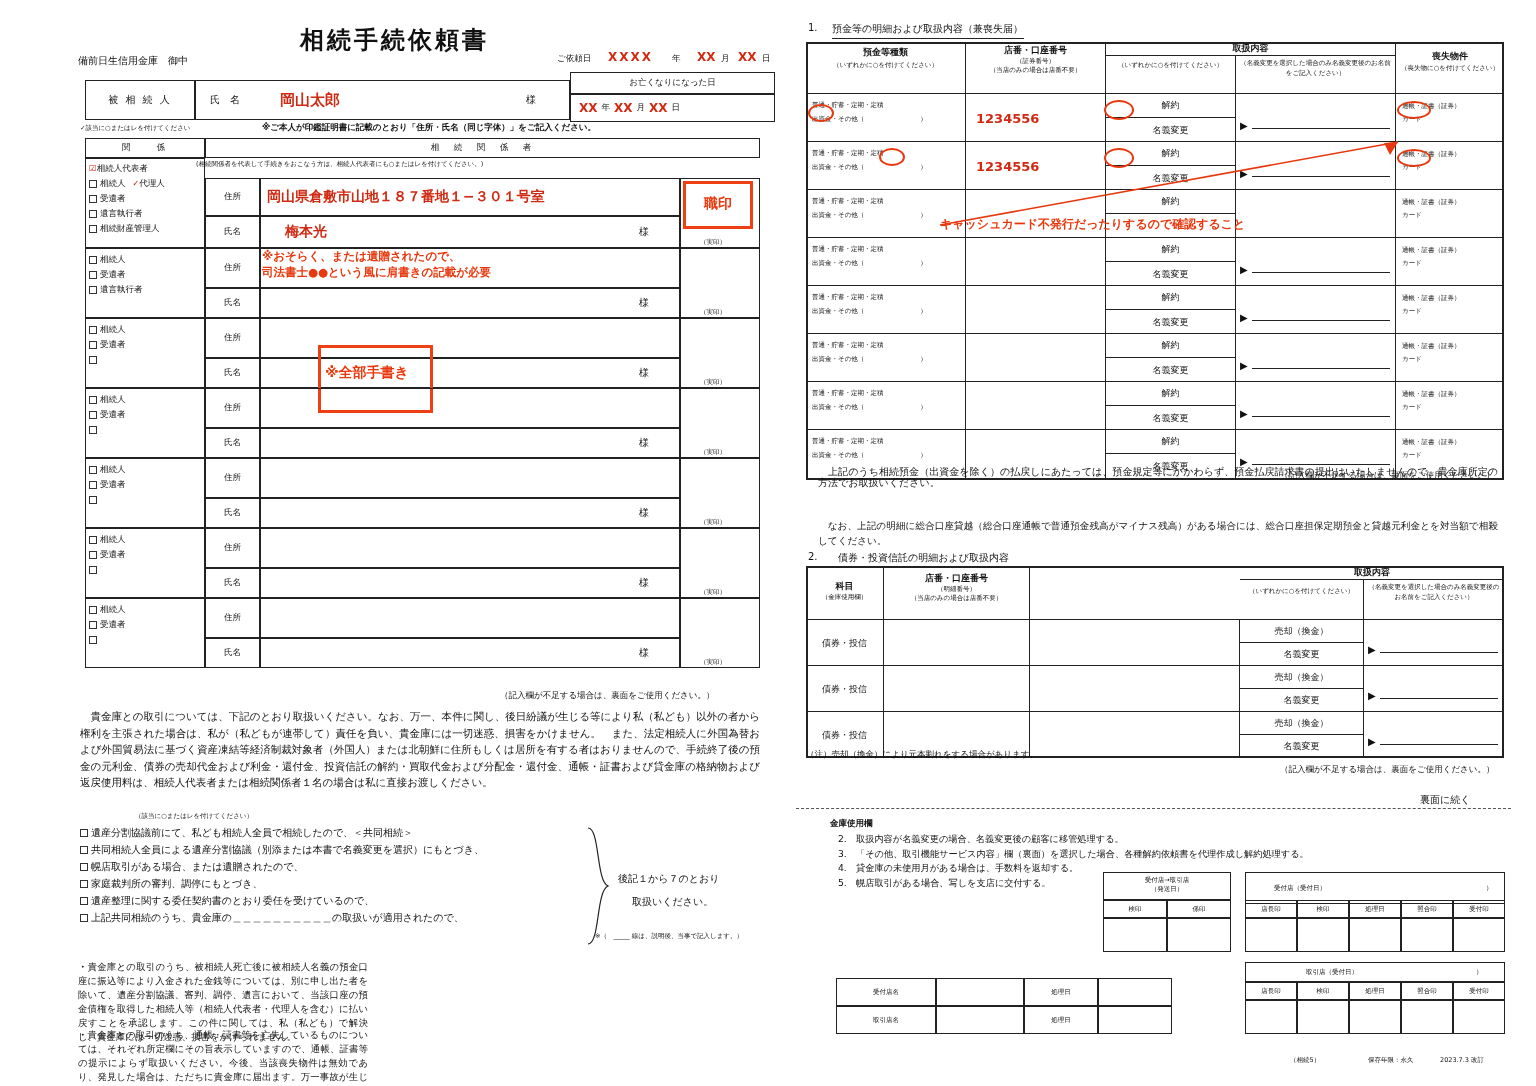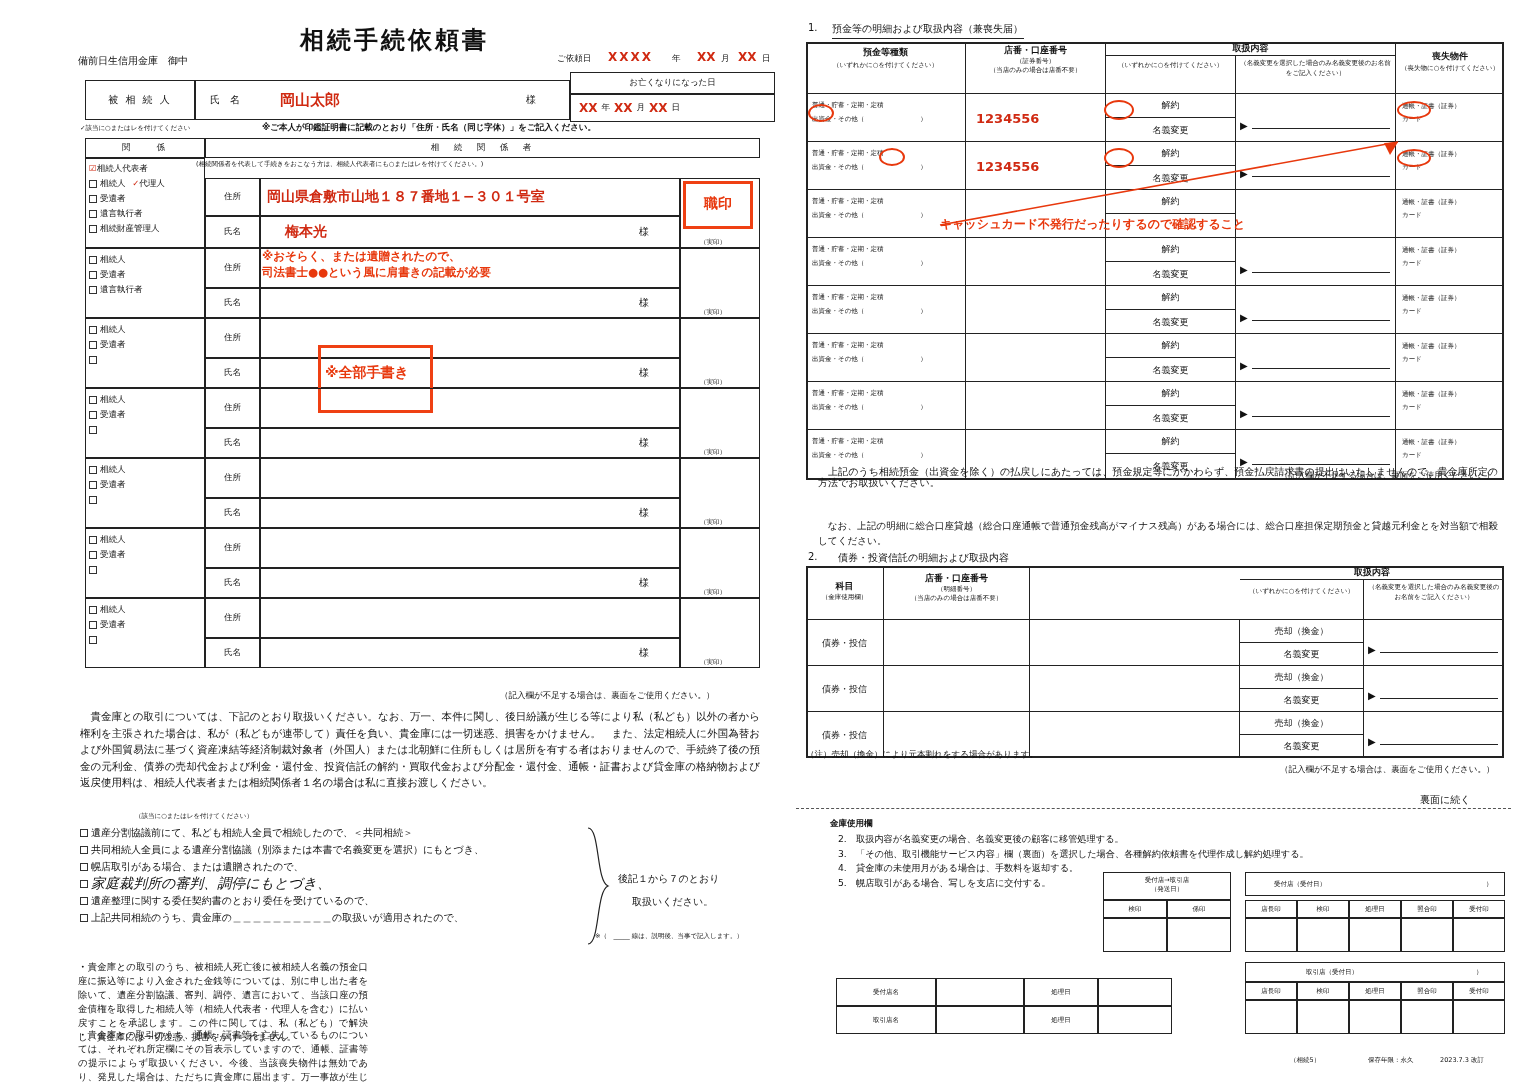--- a/index.html
+++ b/index.html
@@ -267,21 +267,21 @@
 
   <div class="abs sm" style="left:500px; top:690px;">（記入欄が不足する場合は、裏面をご使用ください。）</div>
 
   <div class="abs" style="left:80px; top:708px; width:680px; font-size:10.5px; line-height:16.5px; text-align:justify;">　貴金庫との取引については、下記のとおり取扱いください。なお、万一、本件に関し、後日紛議が生じる等により私（私ども）以外の者から権利を主張された場合は、私が（私どもが連帯して）責任を負い、貴金庫には一切迷惑、損害をかけません。　また、法定相続人に外国為替および外国貿易法に基づく資産凍結等経済制裁対象者（外国人）または北朝鮮に住所もしくは居所を有する者はおりませんので、手続終了後の預金の元利金、債券の売却代金および利金・還付金、投資信託の解約・買取代金および分配金・還付金、通帳・証書および貸金庫の格納物および返戻使用料は、相続人代表者または相続関係者１名の場合は私に直接お渡しください。</div>
 
   <div class="abs xtiny" style="left:135px; top:812px;">（該当に○またはレを付けてください）</div>
   <div class="abs" style="left:80px; top:824px; width:520px;">
     <div class="chkline" style="line-height:17px; font-size:10px;"><span class="chk"></span><span>遺産分割協議前にて、私ども相続人全員で相続したので、＜共同相続＞</span></div>
     <div class="chkline" style="line-height:17px; font-size:10px;"><span class="chk"></span><span>共同相続人全員による遺産分割協議（別添または本書で名義変更を選択）にもとづき、</span></div>
     <div class="chkline" style="line-height:17px; font-size:10px;"><span class="chk"></span><span>幌店取引がある場合、または遺贈されたので、</span></div>
-    <div class="chkline" style="line-height:17px; font-size:14px;font-style:italic;"><span class="chk"></span><span>家庭裁判所の審判、調停にもとづき、</span></div>
+    <div class="chkline" style="line-height:17px; font-size:10px;"><span class="chk"></span><span>家庭裁判所の審判、調停にもとづき、</span></div>
     <div class="chkline" style="line-height:17px; font-size:10px;"><span class="chk"></span><span>遺産整理に関する委任契約書のとおり委任を受けているので、</span></div>
     <div class="chkline" style="line-height:17px; font-size:10px;"><span class="chk"></span><span>上記共同相続のうち、貴金庫の＿＿＿＿＿＿＿＿＿＿の取扱いが適用されたので、</span></div>
   </div>
 
   <svg class="abs" style="left:586px; top:826px;" width="24" height="120">
     <path d="M2,2 C14,2 10,55 22,60 C10,65 14,118 2,118" fill="none" stroke="#222" stroke-width="1.2"></path>
   </svg>
   <div class="abs md" style="left:618px; top:872px;">後記１から７のとおり</div>
   <div class="abs md" style="left:632px; top:895px;">取扱いください。</div>
   <div class="abs xtiny" style="left:595px; top:932px;">※（　_____ 線は、説明後、当事で記入します。）</div>
@@ -618,21 +618,21 @@
   </div>
   <div class="abs bx" style="left:1103px; top:900px; width:64px; height:18px;">
       <div class="hc xtiny" style="height:100%;">検印</div>
     </div>
   <div class="abs bx" style="left:1167px; top:900px; width:64px; height:18px;">
       <div class="hc xtiny" style="height:100%;">係印</div>
     </div>
   <div class="abs bx" style="left:1103px; top:918px; width:64px; height:34px;"></div>
   <div class="abs bx" style="left:1167px; top:918px; width:64px; height:34px;"></div>
 
-  <div class="abs bx" style="left:1245px; top:872px; width:260px; height:24px;">
+  <div class="abs bx" style="left:1245px; top:872px; width:260px; height:32px;">
     <div class="vc xtiny" style="height:100%; padding-left:28px;">
         <span>受付店（受付日）</span>
         <span style="margin-left:160px;">）</span>
       </div>
   </div>
   <div class="abs" style="left:1245px; top:900px; width:260px; height:18px;">
     <div class="abs bx" style="left:0; top:0; width:52px; height:18px;">
         <div class="hc xtiny" style="height:100%;">店長印</div>
       </div>
     <div class="abs bx" style="left:52px; top:0; width:52px; height:18px;">

